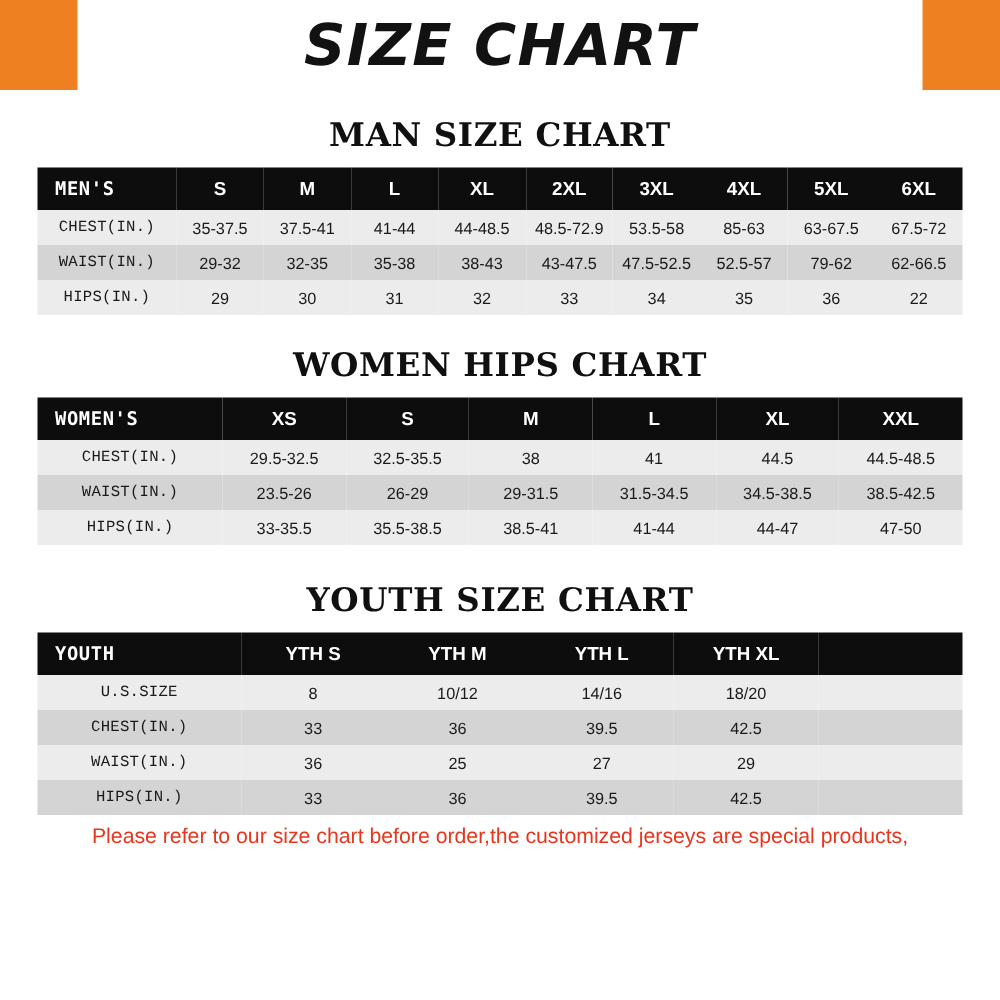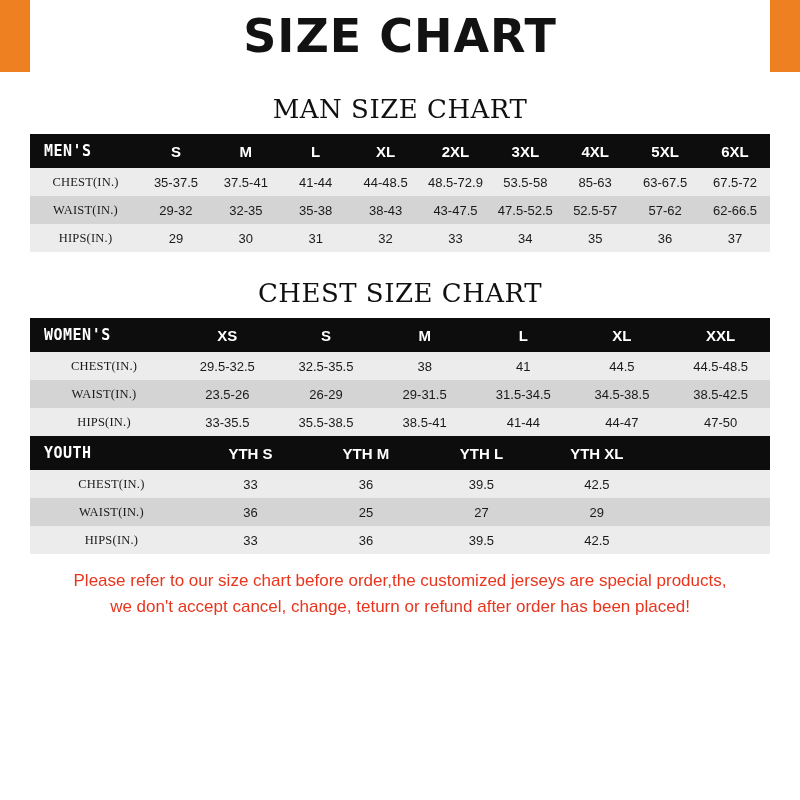--- a/index.html
+++ b/index.html
@@ -34,44 +34,45 @@
   .title-banner {
     position: relative;
     height: 72px;
     background: #ef8022;
     display: flex;
     align-items: center;
     justify-content: center;
   }
   .title-banner .inner {
     background: #ffffff;
-    width: 740px;
+    width: 676px;
     height: 72px;
     display: flex;
     align-items: center;
     justify-content: center;
+    font-style: italic;
   }
   .main-title {
     font-family: "DejaVu Sans", sans-serif;
     font-weight: bold;
     font-size: 46px;
     letter-spacing: 1px;
     color: #121212;
     line-height: 1;
   }
 
   .content {
     padding: 0 30px;
     box-sizing: border-box;
   }
 
   .section-title {
     text-align: center;
     font-family: "DejaVu Serif", serif;
-    font-weight: normal;
+    font-weight: bold;
     font-size: 26px;
     color: #101010;
     margin: 22px 0 10px 0;
     letter-spacing: 0.5px;
   }
   .section-title.women { margin-top: 26px; }
   .section-title.youth { margin-top: 30px; }
 
   table.size-table {
     width: 100%;
@@ -99,34 +100,34 @@
   table.size-table thead th.corner {
     text-align: left;
     padding-left: 14px;
     font-family: "DejaVu Sans Mono", monospace;
     font-size: 15px;
     letter-spacing: 0.5px;
   }
   table.size-table tbody tr:nth-child(odd) { background: #ececec; }
   table.size-table tbody tr:nth-child(even) { background: #d4d4d4; }
   table.size-table tbody td.rowlabel {
-    font-family: Liberation Serif, serif;
+    font-family: Liberation Mono, monospace;
     font-size: 12.5px;
     letter-spacing: 0.2px;
   }
 
   
   #men-table col.c0 { width: 15%; }
   
   #women-table col.c0 { width: 20%; }
   
   #youth-table col.c0 { width: 22%; }
 
   .footer-note {
-    margin-top: 14px;
+    margin-top: 4px;
     padding: 0 24px;
     text-align: center;
     color: #e8351e;
     font-size: 17px;
     line-height: 1.5;
     font-family: "Liberation Sans", sans-serif;
   }
 </style>
 </head>
 <body>
@@ -186,39 +187,39 @@
         </tr>
         <tr>
           <td class="rowlabel">WAIST(IN.)</td>
           <td>29-32</td>
           <td>32-35</td>
           <td>35-38</td>
           <td>38-43</td>
           <td>43-47.5</td>
           <td>47.5-52.5</td>
           <td>52.5-57</td>
-          <td>57-62</td>
+          <td>79-62</td>
           <td>62-66.5</td>
         </tr>
         <tr>
           <td class="rowlabel">HIPS(IN.)</td>
           <td>29</td>
           <td>30</td>
           <td>31</td>
           <td>32</td>
           <td>33</td>
           <td>34</td>
           <td>35</td>
           <td>36</td>
-          <td>37</td>
+          <td>22</td>
         </tr>
       </tbody>
     </table>
 
-    <div class="section-title women">CHEST SIZE CHART</div>
+    <div class="section-title women">WOMEN HIPS CHART</div>
     <table class="size-table" id="women-table">
       <colgroup>
         <col class="c0">
           <col>
           <col>
           <col>
           <col>
           <col>
           <col>
       </colgroup>
@@ -257,20 +258,21 @@
           <td>33-35.5</td>
           <td>35.5-38.5</td>
           <td>38.5-41</td>
           <td>41-44</td>
           <td>44-47</td>
           <td>47-50</td>
         </tr>
       </tbody>
     </table>
 
+    <div class="section-title youth">YOUTH SIZE CHART</div>
     <table class="size-table" id="youth-table">
       <colgroup>
         <col class="c0">
           <col>
           <col>
           <col>
           <col>
           <col>
       </colgroup>
       <thead>
@@ -278,20 +280,28 @@
           <th class="corner">YOUTH</th>
           <th>YTH S</th>
           <th>YTH M</th>
           <th>YTH L</th>
           <th>YTH XL</th>
           <th></th>
         </tr>
       </thead>
       <tbody>
         <tr>
+          <td class="rowlabel">U.S.SIZE</td>
+          <td>8</td>
+          <td>10/12</td>
+          <td>14/16</td>
+          <td>18/20</td>
+          <td></td>
+        </tr>
+        <tr>
           <td class="rowlabel">CHEST(IN.)</td>
           <td>33</td>
           <td>36</td>
           <td>39.5</td>
           <td>42.5</td>
           <td></td>
         </tr>
         <tr>
           <td class="rowlabel">WAIST(IN.)</td>
           <td>36</td>
@@ -306,17 +316,16 @@
           <td>36</td>
           <td>39.5</td>
           <td>42.5</td>
           <td></td>
         </tr>
       </tbody>
     </table>
 
     <div class="footer-note">
       <div>Please refer to our size chart before order,the customized jerseys are special products,</div>
-      <div>we don't accept cancel, change, teturn or refund after order has been placed!</div>
     </div>
 
   </div>
 </div>
 
 </body></html>

